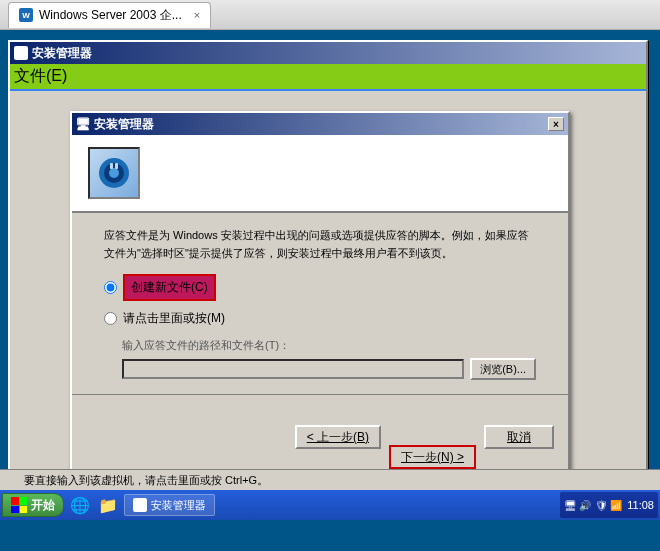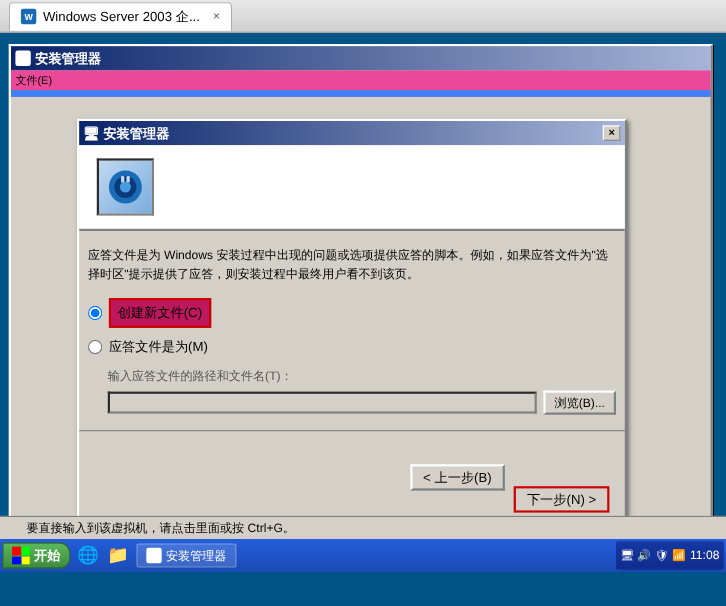--- a/index.html
+++ b/index.html
@@ -87,24 +87,24 @@
       width: 14px;
       height: 14px;
       background: #fff;
       border-radius: 2px;
       display: flex;
       align-items: center;
       justify-content: center;
       font-size: 8px;
     }
     .outer-menubar {
-      background: #ec4899;
+      background: #84cc16;
       padding: 2px 4px;
-      font-size: 10px;
-      border-bottom: 6px solid #3b82f6;
+      font-size: 16px;
+      border-bottom: 2px solid #3b82f6;
     }
     .outer-content {
       padding: 8px;
       position: relative;
       height: calc(100% - 44px);
     }
 
     
     .modal {
       position: absolute;
@@ -180,21 +180,21 @@
       background: linear-gradient(135deg, #c0d8f0, #7aacde);
       border: 2px inset #808080;
       display: flex;
       align-items: center;
       justify-content: center;
       flex-shrink: 0;
     }
 
     
     .modal-body {
-      padding: 14px 8px;
+      padding: 14px 32px;
       font-size: 11px;
       line-height: 1.6;
       color: #000;
     }
     .modal-body p {
       margin-bottom: 12px;
     }
 
     
     .radio-option {
@@ -247,20 +247,21 @@
     }
 
     
     .modal-footer {
       display: flex;
       justify-content: flex-end;
       align-items: center;
       padding: 10px 14px;
       gap: 8px;
       border-top: 1px solid #808080;
+      text-decoration: underline;
     }
     .footer-btn {
       height: 24px;
       min-width: 70px;
       padding: 0 10px;
       background: #d4d0c8;
       border: 2px solid #ffffff;
       border-right-color: #808080;
       border-bottom-color: #808080;
       font-size: 12px;
@@ -423,35 +424,36 @@
         <div class="modal-body">
           <p>应答文件是为 Windows 安装过程中出现的问题或选项提供应答的脚本。例如，如果应答文件为"选择时区"提示提供了应答，则安装过程中最终用户看不到该页。</p>
 
           <div class="radio-option">
             <input type="radio" name="file_option" id="radio_create" checked="" style="">
             <label for="radio_create" class="radio-label-highlighted">创建新文件(C)</label>
           </div>
 
           <div class="radio-option">
             <input type="radio" name="file_option" id="radio_modify" style="">
-            <label for="radio_modify">应答文件是为(M)</label>
+            <label for="radio_modify">请点击里面或按(M)</label>
           </div>
 
           <div class="file-path-section">
             <div class="file-path-label">输入应答文件的路径和文件名(T)：</div>
             <div class="file-path-row">
               <input type="text" class="file-path-input" placeholder="" style="">
               <button class="browse-btn">浏览(B)...</button>
             </div>
           </div>
         </div>
 
         <div class="modal-footer">
           <button class="footer-btn">&lt; 上一步(B)</button>
           <button class="footer-btn footer-btn-highlighted">下一步(N) &gt;</button>
+          <button class="footer-btn">取消</button>
         </div>
       </div>
 
     </div>
   </div>
 
   <div class="statusbar">
     <span>要直接输入到该虚拟机，请点击里面或按 Ctrl+G。</span>
   </div>
 

